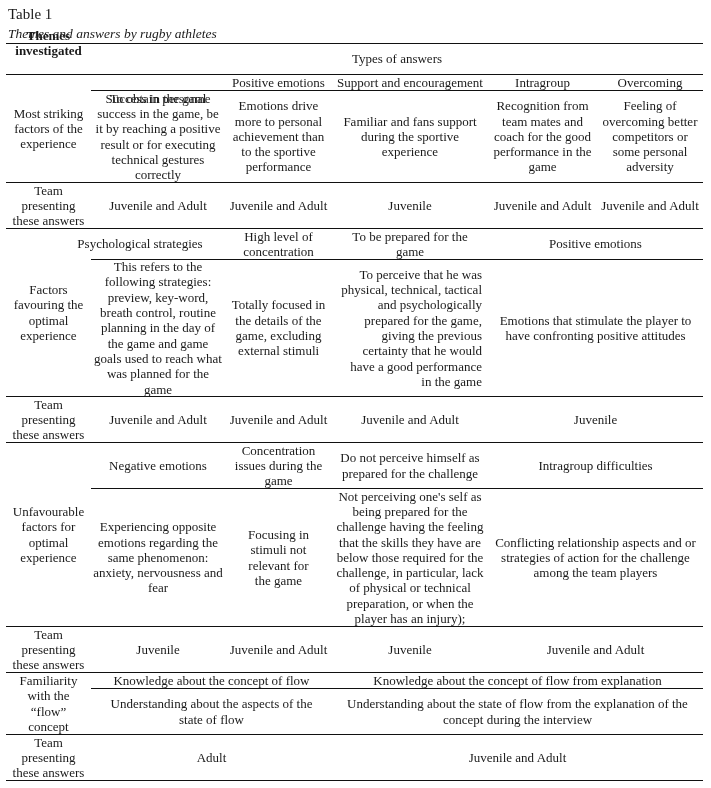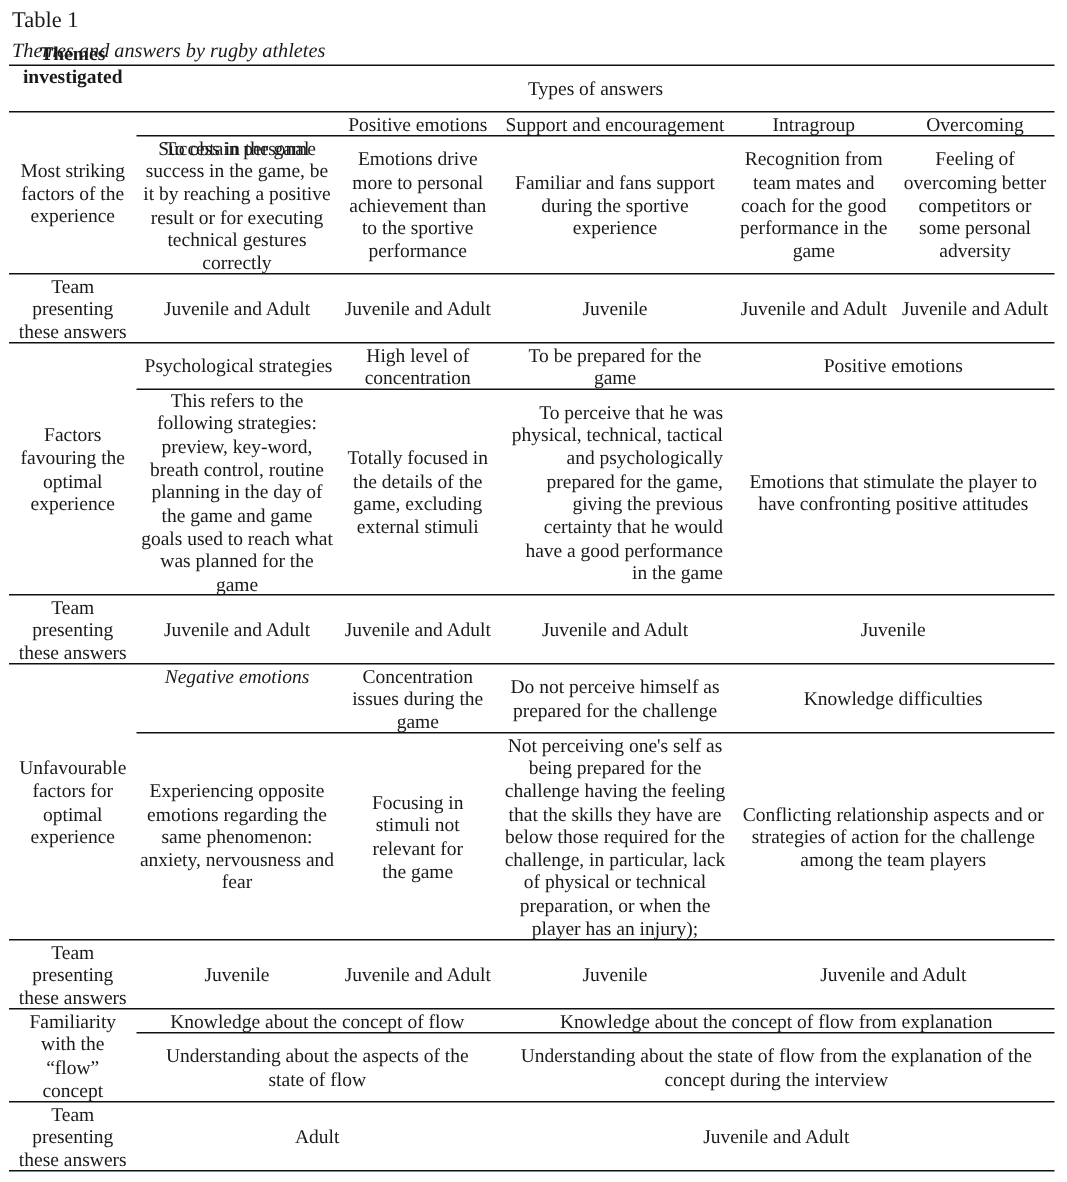--- a/index.html
+++ b/index.html
@@ -51,41 +51,41 @@
   <div class="cell" style="left:597px;top:91px;width:106px;height:91px;padding:0 2px;">Feeling of overcoming better competitors or some personal adversity</div>
 
   <div class="cell" style="left:6px;top:183px;width:85px;height:45px;padding:0 6px;">Team presenting these answers</div>
   <div class="cell" style="left:91px;top:183px;width:134px;height:45px;">Juvenile and Adult</div>
   <div class="cell" style="left:225px;top:183px;width:107px;height:45px;">Juvenile and Adult</div>
   <div class="cell" style="left:332px;top:183px;width:156px;height:45px;">Juvenile</div>
   <div class="cell" style="left:488px;top:183px;width:109px;height:45px;">Juvenile and Adult</div>
   <div class="cell" style="left:597px;top:183px;width:106px;height:45px;">Juvenile and Adult</div>
 
   <div class="cell" style="left:6px;top:229px;width:85px;height:167px;padding:0 4px;">Factors favouring the optimal experience</div>
-  <div class="cell" style="left:92px;top:229px;width:134px;height:30px;text-align:right;">Psychological strategies</div>
+  <div class="cell" style="left:73px;top:229px;width:134px;height:30px;text-align:right;">Psychological strategies</div>
   <div class="cell" style="left:225px;top:229px;width:107px;height:30px;padding:0 8px;">High level of concentration</div>
   <div class="cell" style="left:332px;top:229px;width:156px;height:30px;padding:0 12px;">To be prepared for the game</div>
   <div class="cell" style="left:488px;top:229px;width:215px;height:30px;">Positive emotions</div>
 
   <div class="cell" style="left:91px;top:260px;width:134px;height:136px;padding:0 2px;">This refers to the following strategies: preview, key-word, breath control, routine planning in the day of the game and game goals used to reach what was planned for the game</div>
   <div class="cell" style="left:225px;top:260px;width:107px;height:136px;padding:0 3px;">Totally focused in the details of the game, excluding external stimuli</div>
   <div class="cell" style="left:332px;top:260px;width:156px;height:136px;padding:0 6px;text-align:right;">To perceive that he was physical, technical, tactical and psychologically prepared for the game, giving the previous certainty that he would have a good performance in the game</div>
   <div class="cell" style="left:488px;top:260px;width:215px;height:136px;padding:0 2px;">Emotions that stimulate the player to have confronting positive attitudes</div>
 
   <div class="cell" style="left:6px;top:397px;width:85px;height:45px;padding:0 6px;">Team presenting these answers</div>
   <div class="cell" style="left:91px;top:397px;width:134px;height:45px;">Juvenile and Adult</div>
   <div class="cell" style="left:225px;top:397px;width:107px;height:45px;">Juvenile and Adult</div>
   <div class="cell" style="left:332px;top:397px;width:156px;height:45px;">Juvenile and Adult</div>
   <div class="cell" style="left:488px;top:397px;width:215px;height:45px;">Juvenile</div>
 
   <div class="cell" style="left:6px;top:443px;width:85px;height:183px;padding:0 4px;">Unfavourable factors for optimal experience</div>
-  <div class="cell" style="left:91px;top:428px;width:134px;height:45px;font-style:italic;">Negative emotions</div>
+  <div class="cell" style="left:91px;top:443px;width:134px;height:45px;">Negative emotions</div>
   <div class="cell" style="left:225px;top:443px;width:107px;height:45px;padding:0 4px;">Concentration issues during the game</div>
   <div class="cell" style="left:332px;top:443px;width:156px;height:45px;padding:0 8px;">Do not perceive himself as prepared for the challenge</div>
-  <div class="cell" style="left:488px;top:443px;width:215px;height:45px;">Knowledge difficulties</div>
+  <div class="cell" style="left:488px;top:443px;width:215px;height:45px;">Intragroup difficulties</div>
 
   <div class="cell" style="left:91px;top:489px;width:134px;height:137px;padding:0 2px;">Experiencing opposite emotions regarding the same phenomenon: anxiety, nervousness and fear</div>
   <div class="cell" style="left:225px;top:489px;width:107px;height:137px;padding:0 14px;">Focusing in stimuli not relevant for the game</div>
   <div class="cell" style="left:332px;top:489px;width:156px;height:137px;padding:0 3px;">Not perceiving one's self as being prepared for the challenge having the feeling that the skills they have are below those required for the challenge, in particular, lack of physical or technical preparation, or when the player has an injury);</div>
   <div class="cell" style="left:488px;top:489px;width:215px;height:137px;padding:0 6px;">Conflicting relationship aspects and or strategies of action for the challenge among the team players</div>
 
   <div class="cell" style="left:6px;top:627px;width:85px;height:45px;padding:0 6px;">Team presenting these answers</div>
   <div class="cell" style="left:91px;top:627px;width:134px;height:45px;">Juvenile</div>
   <div class="cell" style="left:225px;top:627px;width:107px;height:45px;">Juvenile and Adult</div>
   <div class="cell" style="left:332px;top:627px;width:156px;height:45px;">Juvenile</div>

